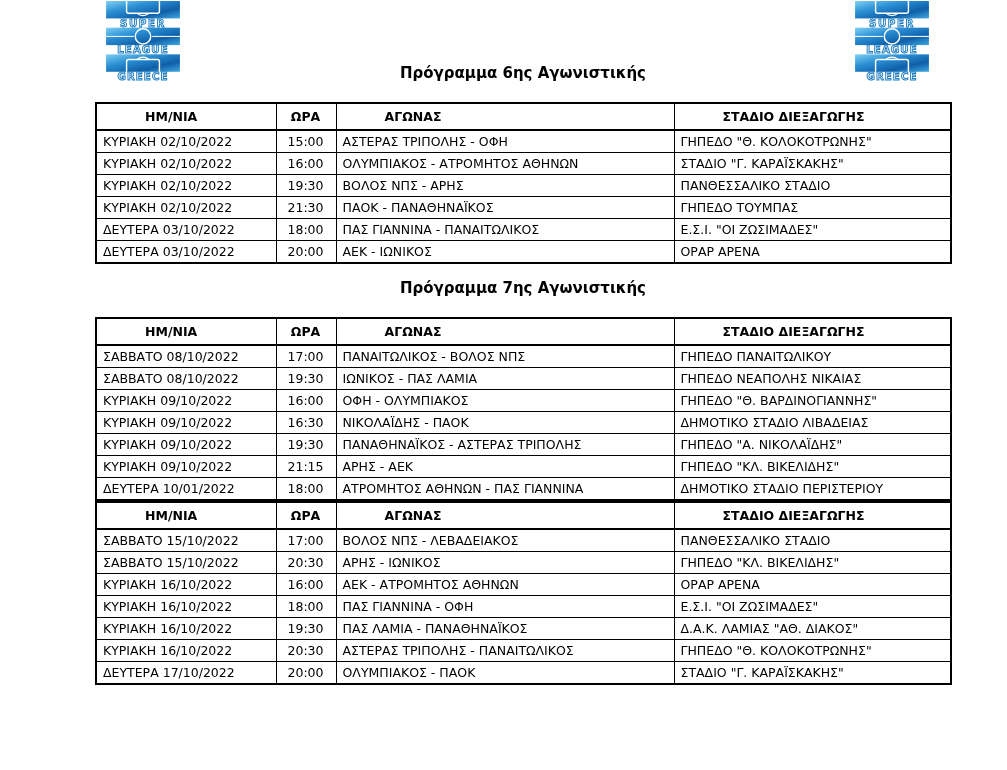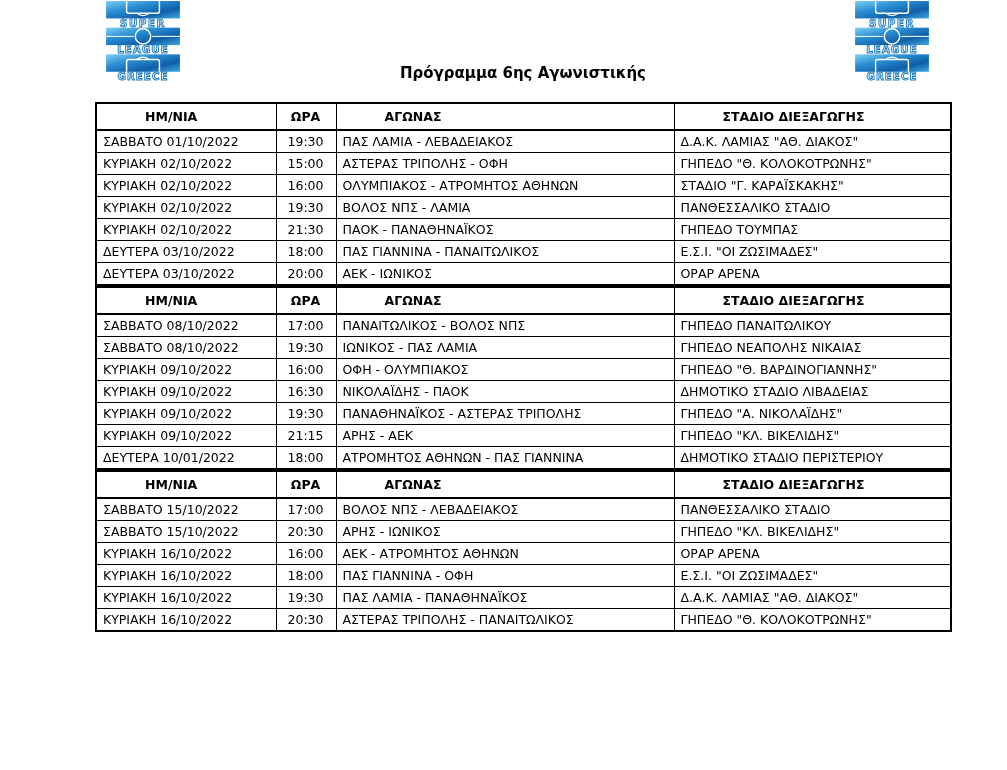--- a/index.html
+++ b/index.html
@@ -128,45 +128,39 @@
       </colgroup>
       <thead>
         <tr>
           <th class="col-date">ΗΜ/ΝΙΑ</th>
           <th class="col-time">ΩΡΑ</th>
           <th class="col-match">ΑΓΩΝΑΣ</th>
           <th class="col-venue">ΣΤΑΔΙΟ ΔΙΕΞΑΓΩΓΗΣ</th>
         </tr>
       </thead>
       <tbody>
-  <tr>
-    <td class="col-date">ΣΑΒΒΑΤΟ 01/10/2022</td>
-    <td class="col-time">19:30</td>
-    <td class="col-match">ΠΑΣ ΛΑΜΙΑ - ΛΕΒΑΔΕΙΑΚΟΣ</td>
-    <td class="col-venue">Δ.Α.Κ. ΛΑΜΙΑΣ "ΑΘ. ΔΙΑΚΟΣ"</td>
-  </tr>
 
   <tr>
     <td class="col-date">ΚΥΡΙΑΚΗ 02/10/2022</td>
     <td class="col-time">15:00</td>
     <td class="col-match">ΑΣΤΕΡΑΣ ΤΡΙΠΟΛΗΣ - ΟΦΗ</td>
     <td class="col-venue">ΓΗΠΕΔΟ "Θ. ΚΟΛΟΚΟΤΡΩΝΗΣ"</td>
   </tr>
 
   <tr>
     <td class="col-date">ΚΥΡΙΑΚΗ 02/10/2022</td>
     <td class="col-time">16:00</td>
     <td class="col-match">ΟΛΥΜΠΙΑΚΟΣ - ΑΤΡΟΜΗΤΟΣ ΑΘΗΝΩΝ</td>
     <td class="col-venue">ΣΤΑΔΙΟ "Γ. ΚΑΡΑΪΣΚΑΚΗΣ"</td>
   </tr>
 
   <tr>
     <td class="col-date">ΚΥΡΙΑΚΗ 02/10/2022</td>
     <td class="col-time">19:30</td>
-    <td class="col-match">ΒΟΛΟΣ ΝΠΣ - ΛΑΜΙΑ</td>
+    <td class="col-match">ΒΟΛΟΣ ΝΠΣ - ΑΡΗΣ</td>
     <td class="col-venue">ΠΑΝΘΕΣΣΑΛΙΚΟ ΣΤΑΔΙΟ</td>
   </tr>
 
   <tr>
     <td class="col-date">ΚΥΡΙΑΚΗ 02/10/2022</td>
     <td class="col-time">21:30</td>
     <td class="col-match">ΠΑΟΚ - ΠΑΝΑΘΗΝΑΪΚΟΣ</td>
     <td class="col-venue">ΓΗΠΕΔΟ ΤΟΥΜΠΑΣ</td>
   </tr>
 
@@ -175,20 +169,90 @@
     <td class="col-time">18:00</td>
     <td class="col-match">ΠΑΣ ΓΙΑΝΝΙΝΑ - ΠΑΝΑΙΤΩΛΙΚΟΣ</td>
     <td class="col-venue">Ε.Σ.Ι. "ΟΙ ΖΩΣΙΜΑΔΕΣ"</td>
   </tr>
 
   <tr>
     <td class="col-date">ΔΕΥΤΕΡΑ 03/10/2022</td>
     <td class="col-time">20:00</td>
     <td class="col-match">ΑΕΚ - ΙΩΝΙΚΟΣ</td>
     <td class="col-venue">ΟΡΑΡ ΑΡΕΝΑ</td>
+  </tr>
+</tbody>
+    </table>
+  </section>
+
+  <section class="section">
+    <h2 class="section-title">Πρόγραμμα 7ης Αγωνιστικής</h2>
+    <table class="schedule-table">
+      <colgroup>
+        <col class="c-date">
+          <col class="c-time">
+          <col class="c-match">
+          <col class="c-venue">
+      </colgroup>
+      <thead>
+        <tr>
+          <th class="col-date">ΗΜ/ΝΙΑ</th>
+          <th class="col-time">ΩΡΑ</th>
+          <th class="col-match">ΑΓΩΝΑΣ</th>
+          <th class="col-venue">ΣΤΑΔΙΟ ΔΙΕΞΑΓΩΓΗΣ</th>
+        </tr>
+      </thead>
+      <tbody>
+  <tr>
+    <td class="col-date">ΣΑΒΒΑΤΟ 08/10/2022</td>
+    <td class="col-time">17:00</td>
+    <td class="col-match">ΠΑΝΑΙΤΩΛΙΚΟΣ - ΒΟΛΟΣ ΝΠΣ</td>
+    <td class="col-venue">ΓΗΠΕΔΟ ΠΑΝΑΙΤΩΛΙΚΟΥ</td>
+  </tr>
+
+  <tr>
+    <td class="col-date">ΣΑΒΒΑΤΟ 08/10/2022</td>
+    <td class="col-time">19:30</td>
+    <td class="col-match">ΙΩΝΙΚΟΣ - ΠΑΣ ΛΑΜΙΑ</td>
+    <td class="col-venue">ΓΗΠΕΔΟ ΝΕΑΠΟΛΗΣ ΝΙΚΑΙΑΣ</td>
+  </tr>
+
+  <tr>
+    <td class="col-date">ΚΥΡΙΑΚΗ 09/10/2022</td>
+    <td class="col-time">16:00</td>
+    <td class="col-match">ΟΦΗ - ΟΛΥΜΠΙΑΚΟΣ</td>
+    <td class="col-venue">ΓΗΠΕΔΟ "Θ. ΒΑΡΔΙΝΟΓΙΑΝΝΗΣ"</td>
+  </tr>
+
+  <tr>
+    <td class="col-date">ΚΥΡΙΑΚΗ 09/10/2022</td>
+    <td class="col-time">16:30</td>
+    <td class="col-match">ΝΙΚΟΛΑΪΔΗΣ - ΠΑΟΚ</td>
+    <td class="col-venue">ΔΗΜΟΤΙΚΟ ΣΤΑΔΙΟ ΛΙΒΑΔΕΙΑΣ</td>
+  </tr>
+
+  <tr>
+    <td class="col-date">ΚΥΡΙΑΚΗ 09/10/2022</td>
+    <td class="col-time">19:30</td>
+    <td class="col-match">ΠΑΝΑΘΗΝΑΪΚΟΣ - ΑΣΤΕΡΑΣ ΤΡΙΠΟΛΗΣ</td>
+    <td class="col-venue">ΓΗΠΕΔΟ "Α. ΝΙΚΟΛΑΪΔΗΣ"</td>
+  </tr>
+
+  <tr>
+    <td class="col-date">ΚΥΡΙΑΚΗ 09/10/2022</td>
+    <td class="col-time">21:15</td>
+    <td class="col-match">ΑΡΗΣ - ΑΕΚ</td>
+    <td class="col-venue">ΓΗΠΕΔΟ "ΚΛ. ΒΙΚΕΛΙΔΗΣ"</td>
+  </tr>
+
+  <tr>
+    <td class="col-date">ΔΕΥΤΕΡΑ 10/01/2022</td>
+    <td class="col-time">18:00</td>
+    <td class="col-match">ΑΤΡΟΜΗΤΟΣ ΑΘΗΝΩΝ - ΠΑΣ ΓΙΑΝΝΙΝΑ</td>
+    <td class="col-venue">ΔΗΜΟΤΙΚΟ ΣΤΑΔΙΟ ΠΕΡΙΣΤΕΡΙΟΥ</td>
   </tr>
 </tbody>
     </table>
   </section>
 
   <section class="section">
     <table class="schedule-table">
       <colgroup>
         <col class="c-date">
           <col class="c-time">
@@ -198,89 +262,20 @@
       <thead>
         <tr>
           <th class="col-date">ΗΜ/ΝΙΑ</th>
           <th class="col-time">ΩΡΑ</th>
           <th class="col-match">ΑΓΩΝΑΣ</th>
           <th class="col-venue">ΣΤΑΔΙΟ ΔΙΕΞΑΓΩΓΗΣ</th>
         </tr>
       </thead>
       <tbody>
   <tr>
-    <td class="col-date">ΣΑΒΒΑΤΟ 08/10/2022</td>
-    <td class="col-time">17:00</td>
-    <td class="col-match">ΠΑΝΑΙΤΩΛΙΚΟΣ - ΒΟΛΟΣ ΝΠΣ</td>
-    <td class="col-venue">ΓΗΠΕΔΟ ΠΑΝΑΙΤΩΛΙΚΟΥ</td>
-  </tr>
-
-  <tr>
-    <td class="col-date">ΣΑΒΒΑΤΟ 08/10/2022</td>
-    <td class="col-time">19:30</td>
-    <td class="col-match">ΙΩΝΙΚΟΣ - ΠΑΣ ΛΑΜΙΑ</td>
-    <td class="col-venue">ΓΗΠΕΔΟ ΝΕΑΠΟΛΗΣ ΝΙΚΑΙΑΣ</td>
-  </tr>
-
-  <tr>
-    <td class="col-date">ΚΥΡΙΑΚΗ 09/10/2022</td>
-    <td class="col-time">16:00</td>
-    <td class="col-match">ΟΦΗ - ΟΛΥΜΠΙΑΚΟΣ</td>
-    <td class="col-venue">ΓΗΠΕΔΟ "Θ. ΒΑΡΔΙΝΟΓΙΑΝΝΗΣ"</td>
-  </tr>
-
-  <tr>
-    <td class="col-date">ΚΥΡΙΑΚΗ 09/10/2022</td>
-    <td class="col-time">16:30</td>
-    <td class="col-match">ΝΙΚΟΛΑΪΔΗΣ - ΠΑΟΚ</td>
-    <td class="col-venue">ΔΗΜΟΤΙΚΟ ΣΤΑΔΙΟ ΛΙΒΑΔΕΙΑΣ</td>
-  </tr>
-
-  <tr>
-    <td class="col-date">ΚΥΡΙΑΚΗ 09/10/2022</td>
-    <td class="col-time">19:30</td>
-    <td class="col-match">ΠΑΝΑΘΗΝΑΪΚΟΣ - ΑΣΤΕΡΑΣ ΤΡΙΠΟΛΗΣ</td>
-    <td class="col-venue">ΓΗΠΕΔΟ "Α. ΝΙΚΟΛΑΪΔΗΣ"</td>
-  </tr>
-
-  <tr>
-    <td class="col-date">ΚΥΡΙΑΚΗ 09/10/2022</td>
-    <td class="col-time">21:15</td>
-    <td class="col-match">ΑΡΗΣ - ΑΕΚ</td>
-    <td class="col-venue">ΓΗΠΕΔΟ "ΚΛ. ΒΙΚΕΛΙΔΗΣ"</td>
-  </tr>
-
-  <tr>
-    <td class="col-date">ΔΕΥΤΕΡΑ 10/01/2022</td>
-    <td class="col-time">18:00</td>
-    <td class="col-match">ΑΤΡΟΜΗΤΟΣ ΑΘΗΝΩΝ - ΠΑΣ ΓΙΑΝΝΙΝΑ</td>
-    <td class="col-venue">ΔΗΜΟΤΙΚΟ ΣΤΑΔΙΟ ΠΕΡΙΣΤΕΡΙΟΥ</td>
-  </tr>
-</tbody>
-    </table>
-  </section>
-
-  <section class="section">
-    <table class="schedule-table">
-      <colgroup>
-        <col class="c-date">
-          <col class="c-time">
-          <col class="c-match">
-          <col class="c-venue">
-      </colgroup>
-      <thead>
-        <tr>
-          <th class="col-date">ΗΜ/ΝΙΑ</th>
-          <th class="col-time">ΩΡΑ</th>
-          <th class="col-match">ΑΓΩΝΑΣ</th>
-          <th class="col-venue">ΣΤΑΔΙΟ ΔΙΕΞΑΓΩΓΗΣ</th>
-        </tr>
-      </thead>
-      <tbody>
-  <tr>
     <td class="col-date">ΣΑΒΒΑΤΟ 15/10/2022</td>
     <td class="col-time">17:00</td>
     <td class="col-match">ΒΟΛΟΣ ΝΠΣ - ΛΕΒΑΔΕΙΑΚΟΣ</td>
     <td class="col-venue">ΠΑΝΘΕΣΣΑΛΙΚΟ ΣΤΑΔΙΟ</td>
   </tr>
 
   <tr>
     <td class="col-date">ΣΑΒΒΑΤΟ 15/10/2022</td>
     <td class="col-time">20:30</td>
     <td class="col-match">ΑΡΗΣ - ΙΩΝΙΚΟΣ</td>
@@ -308,16 +303,22 @@
     <td class="col-venue">Δ.Α.Κ. ΛΑΜΙΑΣ "ΑΘ. ΔΙΑΚΟΣ"</td>
   </tr>
 
   <tr>
     <td class="col-date">ΚΥΡΙΑΚΗ 16/10/2022</td>
     <td class="col-time">20:30</td>
     <td class="col-match">ΑΣΤΕΡΑΣ ΤΡΙΠΟΛΗΣ - ΠΑΝΑΙΤΩΛΙΚΟΣ</td>
     <td class="col-venue">ΓΗΠΕΔΟ "Θ. ΚΟΛΟΚΟΤΡΩΝΗΣ"</td>
   </tr>
 
+  <tr>
+    <td class="col-date">ΔΕΥΤΕΡΑ 17/10/2022</td>
+    <td class="col-time">20:00</td>
+    <td class="col-match">ΟΛΥΜΠΙΑΚΟΣ - ΠΑΟΚ</td>
+    <td class="col-venue">ΣΤΑΔΙΟ "Γ. ΚΑΡΑΪΣΚΑΚΗΣ"</td>
+  </tr>
 </tbody>
     </table>
   </section>
 </main>
 
 </body></html>

